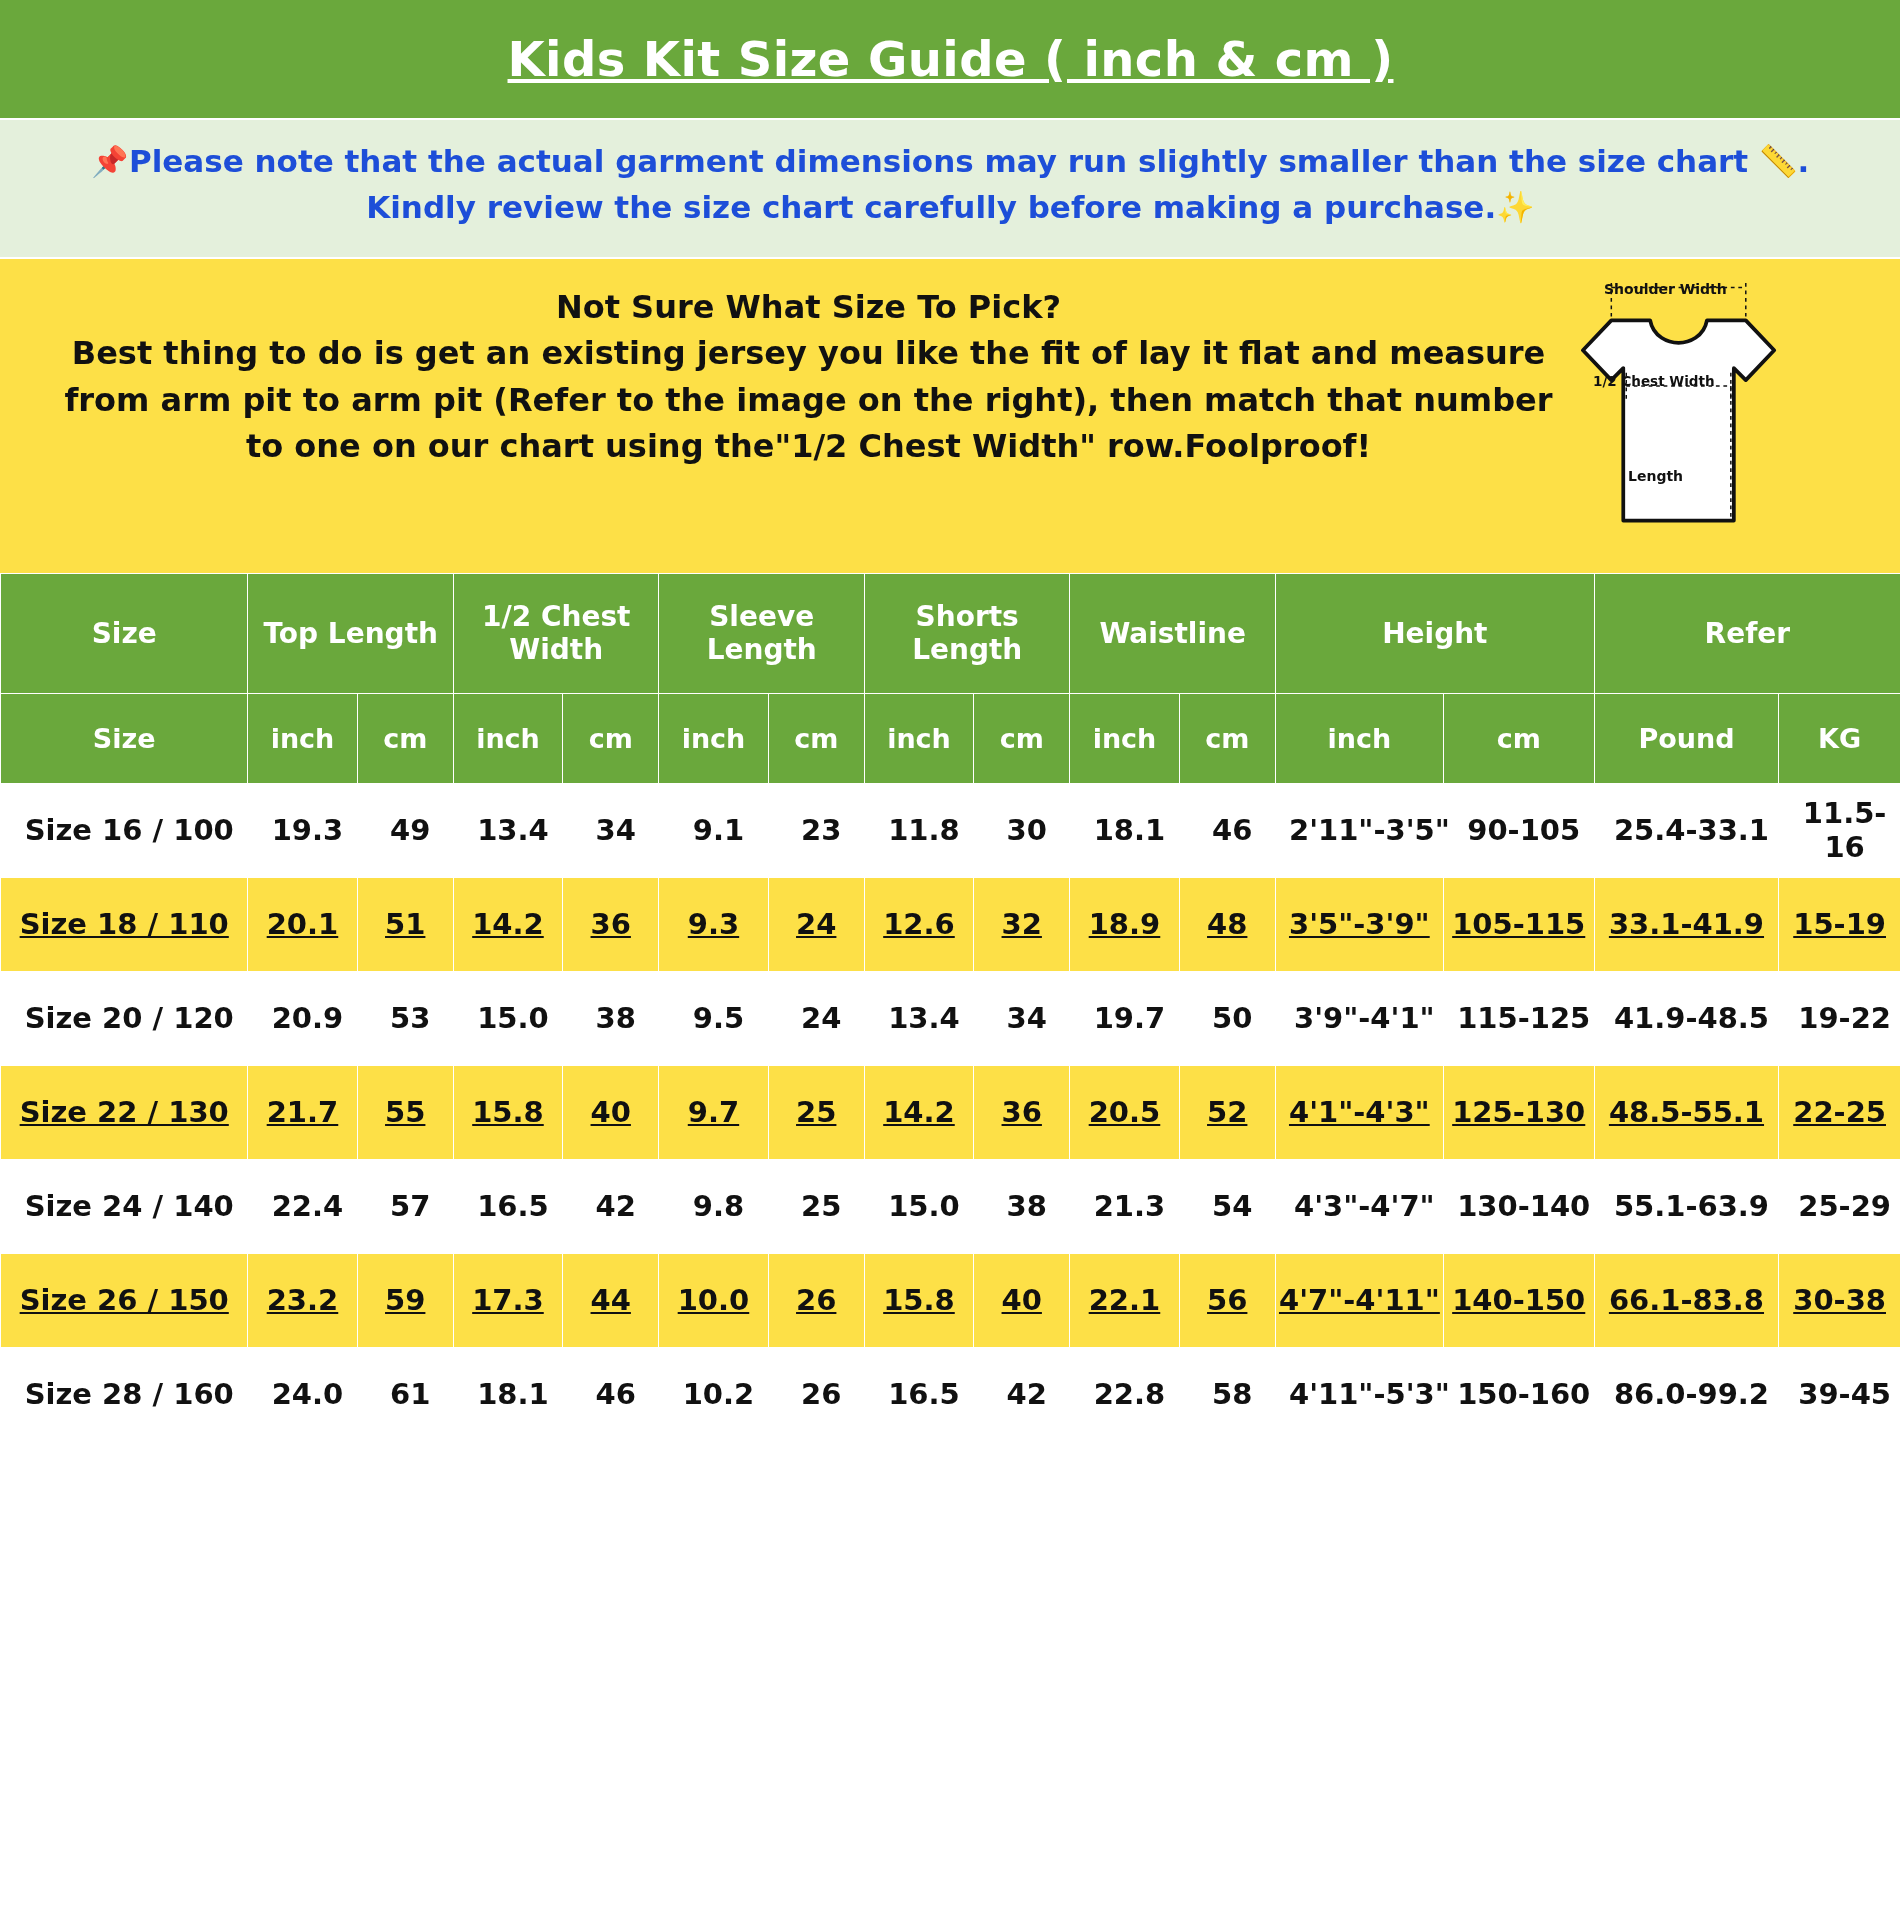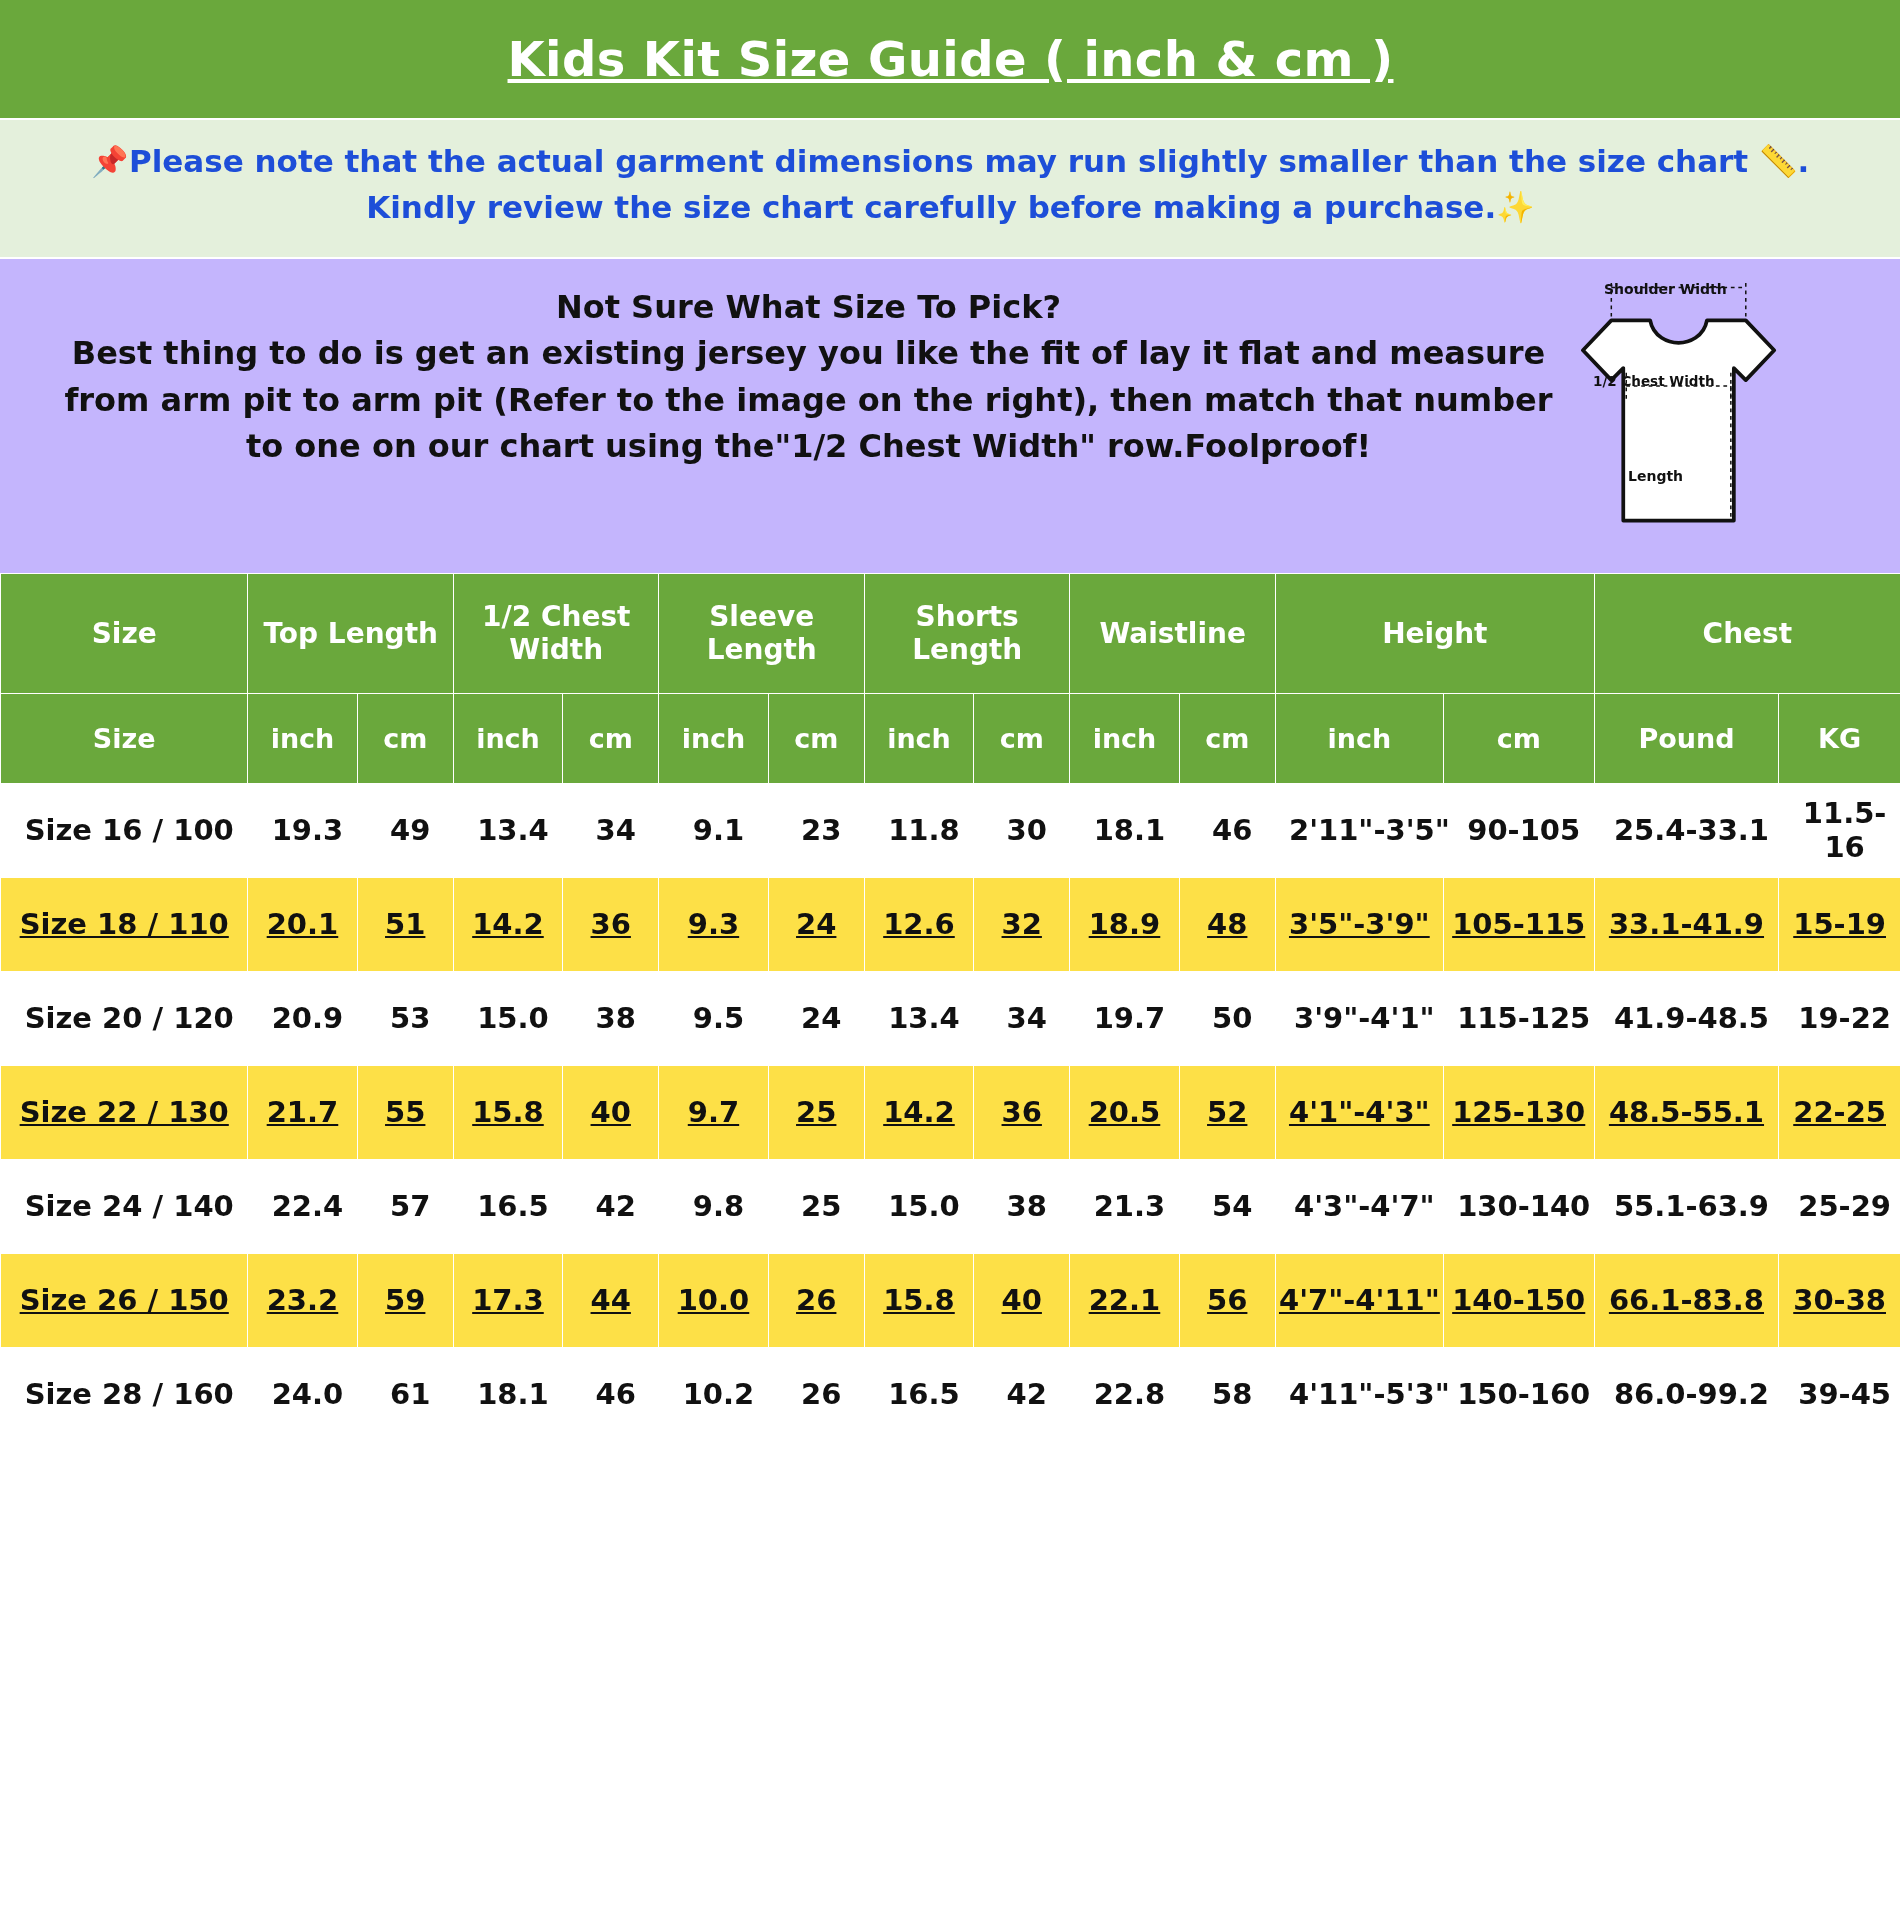--- a/index.html
+++ b/index.html
@@ -45,21 +45,21 @@
     color: #1d4ed8;
     font-size: 31px;
     font-weight: bold;
     line-height: 1.48;
     white-space: nowrap;
   }
   .notice .pin { font-size: 30px; }
 
   
   .advice {
-    background: #c4b5fd;
+    background: #fde047;
     padding: 25.4px 15px 18px 15px;
     position: relative;
     min-height: 314px;
   }
   .advice-text {
     text-align: center;
     color: #111111;
     font-size: 32px;
     font-weight: bold;
     line-height: 1.45;
@@ -198,21 +198,21 @@
     </colgroup>
     <thead class="group-head">
       <tr id="group-head-row">
           <th colspan="1">Size</th>
           <th colspan="2">Top Length</th>
           <th colspan="2">1/2 Chest Width</th>
           <th colspan="2">Sleeve Length</th>
           <th colspan="2">Shorts Length</th>
           <th colspan="2">Waistline</th>
           <th colspan="2">Height</th>
-          <th colspan="2">Chest</th>
+          <th colspan="2">Refer</th>
         </tr>
     </thead>
     <thead class="unit-head">
       <tr id="unit-head-row">
           <th>Size</th>
           <th>inch</th>
           <th>cm</th>
           <th>inch</th>
           <th>cm</th>
           <th>inch</th>

